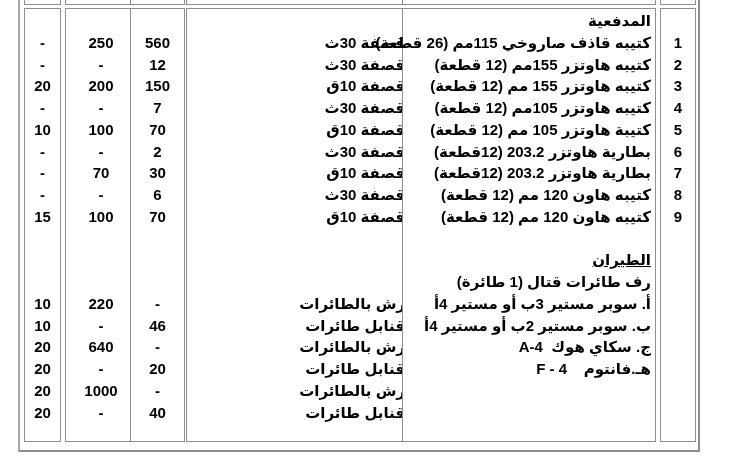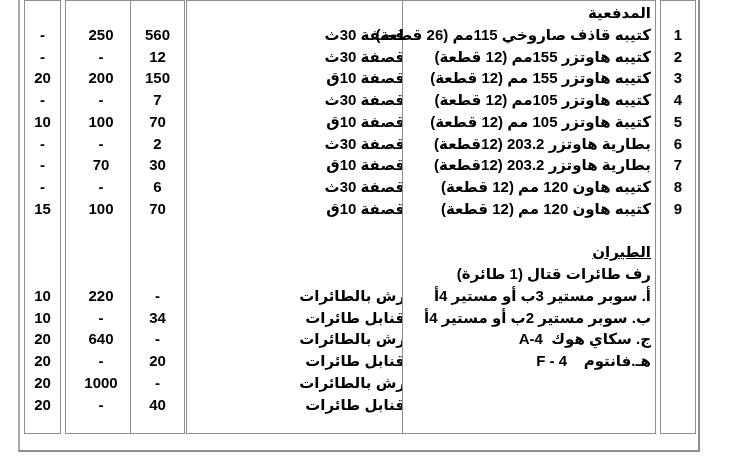--- a/index.html
+++ b/index.html
@@ -21,21 +21,21 @@
     border: 2px solid #8d8d8d;
     border-top-color: #c8c8c8;
     border-left-color: #a8a8a8;
   }
   .cell {
     position: absolute;
     border: 1px solid #8f8f8f;
     background: #fff;
   }
   .prev { top: -20px; height: 25px; }
-  .main { top: 0; height: 434px; padding-top: 1px; }
+  .main { top: 8px; height: 434px; padding-top: 1px; }
   .col-f { left: 24px;  width: 37px; }
   .col-e { left: 65px;  width: 72px; }
   .col-d { left: 130px; width: 55px; }
   .col-c { left: 186px; width: 224px; }
   .col-b { left: 402px; width: 254px; }
   .col-a { left: 660px; width: 36px; }
   .line {
     height: 21.75px; line-height: 21.75px;
     font-size: 15px;
     white-space: nowrap;
@@ -107,21 +107,21 @@
       <div class="line num">7</div>
       <div class="line num">70</div>
       <div class="line num">2</div>
       <div class="line num">30</div>
       <div class="line num">6</div>
       <div class="line num">70</div>
       <div class="line num"></div>
       <div class="line num"></div>
       <div class="line num"></div>
       <div class="line num">-</div>
-      <div class="line num">34</div>
+      <div class="line num">46</div>
       <div class="line num">-</div>
       <div class="line num">20</div>
       <div class="line num">-</div>
       <div class="line num">40</div>
     </div>
   <div class="cell main col-c" id="col-c">
       <div class="line rtl"></div>
       <div class="line rtl">قصفة 30ث</div>
       <div class="line rtl">قصفة 30ث</div>
       <div class="line rtl">قصفة 10ق</div>

